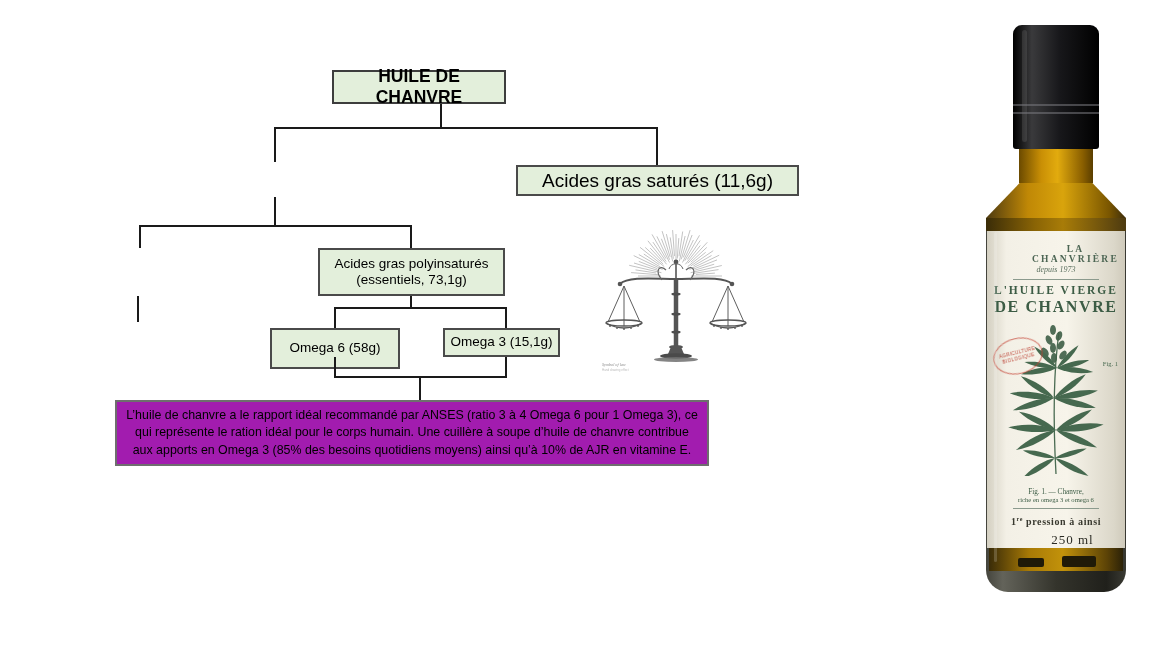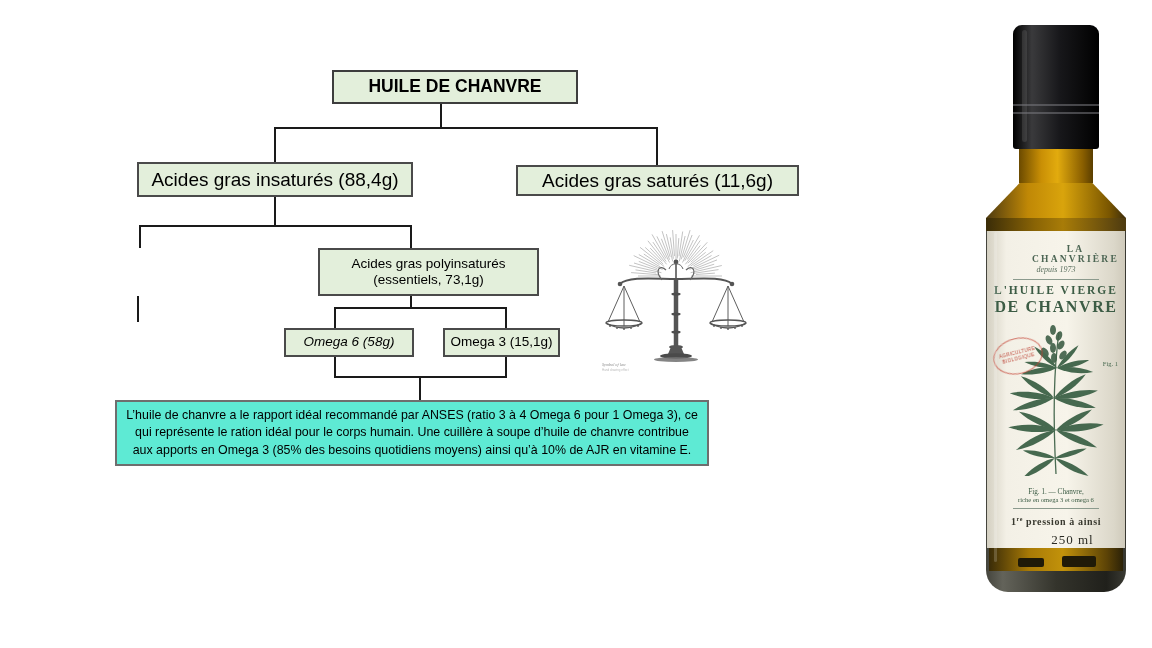--- a/index.html
+++ b/index.html
@@ -2,29 +2,29 @@
 <html><head>
 <meta charset="utf-8">
 <style>
   html,body{margin:0;padding:0;background:#fff;}
   .stage{position:relative;width:1152px;height:648px;background:#fff;overflow:hidden;
          font-family:"Liberation Sans",sans-serif;color:#000;}
   
   .box{position:absolute;background:#e3efdb;border:2px solid #4a4a4a;
        display:flex;flex-direction:column;align-items:center;justify-content:center;
        text-align:center;line-height:1.22;box-sizing:border-box;}
-  #b-root{left:332px;top:70px;width:246px;height:34px;font-weight:bold;font-size:17.5px;border-color:#3d3d3d;}
+  #b-root{left:332px;top:70px;width:174px;height:34px;font-weight:bold;font-size:17.5px;border-color:#3d3d3d;}
   #b-unsat{left:137px;top:162px;width:276px;height:35px;font-size:19px;}
   #b-sat{left:516px;top:165px;width:283px;height:31px;font-size:19px;}
   #b-mono{left:45px;top:248px;width:186px;height:48px;font-size:13.5px;}
-  #b-poly{left:318px;top:248px;width:221px;height:48px;font-size:13.5px;}
+  #b-poly{left:318px;top:248px;width:187px;height:48px;font-size:13.5px;}
   #b-o9{left:48px;top:322px;width:174px;height:28px;font-size:13.5px;}
-  #b-o6{left:284px;top:328px;width:130px;height:29px;font-size:13.5px;font-style:italic;}
+  #b-o6{left:270px;top:328px;width:130px;height:41px;font-size:13.5px;}
   #b-o3{left:443px;top:328px;width:117px;height:29px;font-size:13.5px;}
-  #b-note{left:115px;top:400px;width:594px;height:66px;background:#5eead4;border:2px solid #6e6e6e;
+  #b-note{left:115px;top:400px;width:594px;height:66px;background:#a21caf;border:2px solid #6e6e6e;
           font-size:12.4px;line-height:1.38;padding:0 8px;}
   
   .vl,.hl{position:absolute;background:#1a1a1a;}
   .vl{width:2px;} .hl{height:2px;}
   
   #scales{position:absolute;left:598px;top:220px;}
   
   .abs{position:absolute;box-sizing:border-box;}
   #cap{left:1013px;top:25px;width:86px;height:124px;border-radius:9px 9px 3px 3px;
        background:linear-gradient(90deg,#000 0%,#3a3a3c 22%,#17171a 55%,#000 100%);}
@@ -64,21 +64,20 @@
   .oil-spot{position:absolute;background:#1f1a08;border-radius:2px;}
   #cap-gloss{left:1022px;top:30px;width:5px;height:112px;background:rgba(255,255,255,.10);border-radius:3px;}
   #body-gloss{left:994px;top:232px;width:3px;height:330px;background:rgba(255,255,255,.18);border-radius:2px;}
 </style>
 </head>
 <body>
 
 <div class="stage">
 
   <div class="box" id="b-root">HUILE DE CHANVRE</div>
-  <div class="box" id="b-unsat">Acides gras insaturés (88,4g)</div>
   <div class="box" id="b-sat">Acides gras saturés (11,6g)</div>
   <div class="box" id="b-poly">
     <span>Acides gras polyinsaturés</span>
     <span>(essentiels, 73,1g)</span>
   </div>
   <div class="box" id="b-o6">Omega 6 (58g)</div>
   <div class="box" id="b-o3">Omega 3 (15,1g)</div>
   <div class="box" id="b-note">L’huile de chanvre a le rapport idéal recommandé par ANSES (ratio 3 à 4 Omega 6 pour 1 Omega 3), ce qui représente le ration idéal pour le corps humain. Une cuillère à soupe d’huile de chanvre contribue aux apports en Omega 3 (85% des besoins quotidiens moyens) ainsi qu’à 10% de AJR en vitamine E.</div>
 
   <div class="vl" style="left:440px;top:104px;height:25px;"></div>

